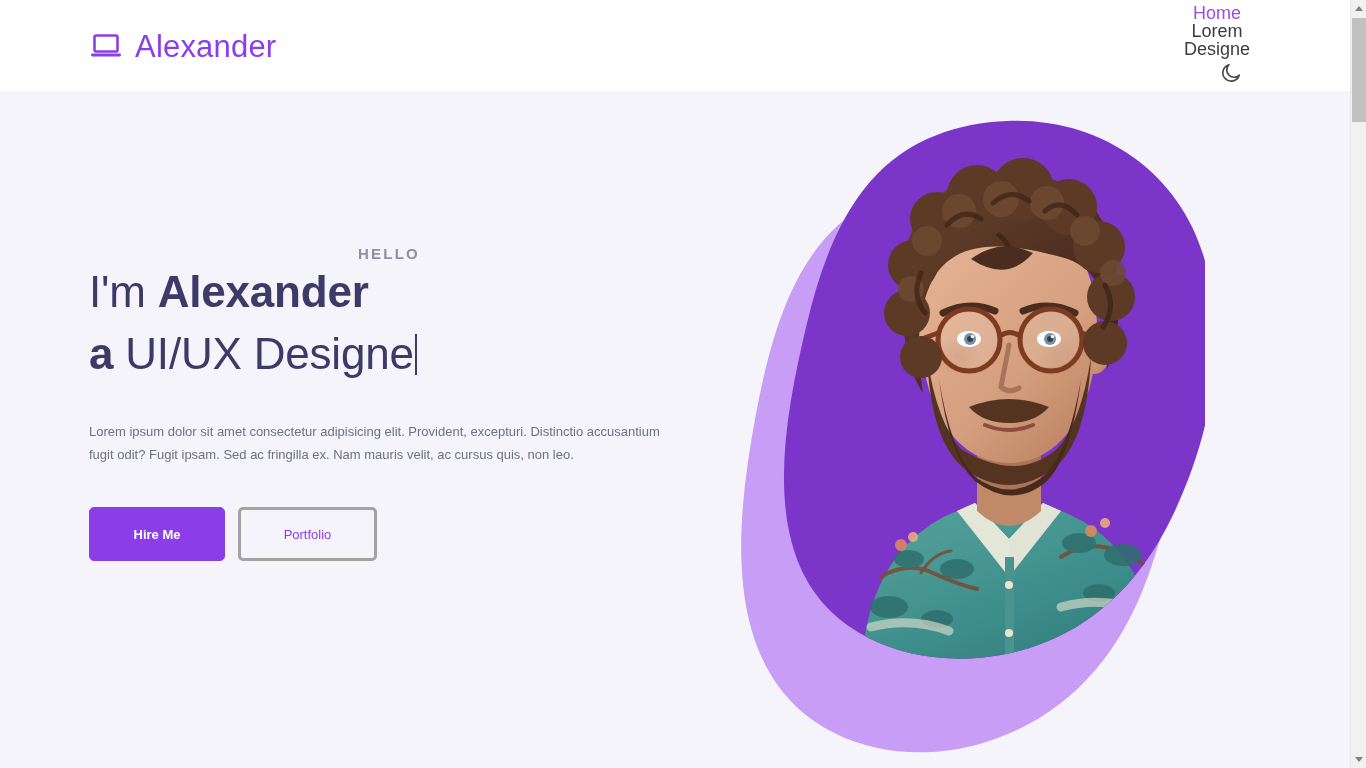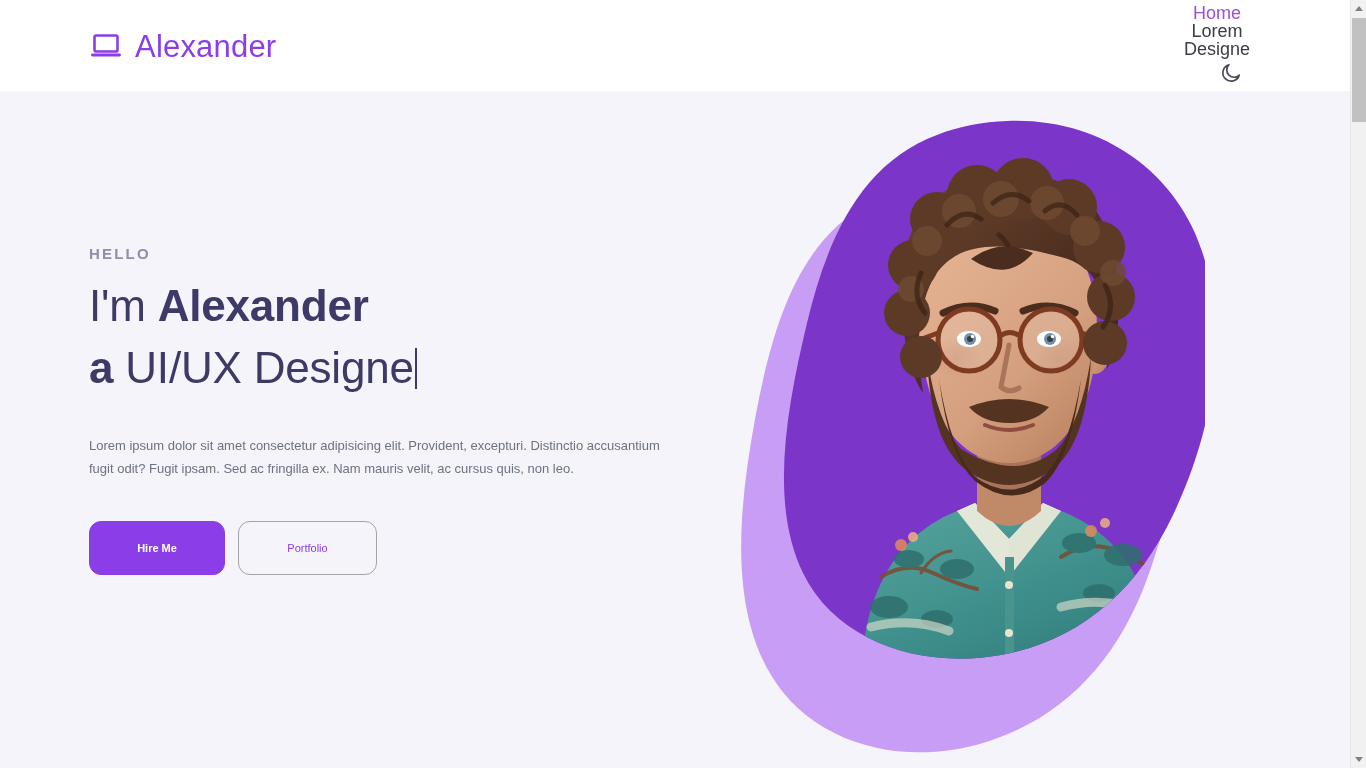--- a/index.html
+++ b/index.html
@@ -110,22 +110,22 @@
     left: 89px;
     top: 155px;
     width: 600px;
   }
 
   .eyebrow {
     font-size: 15px;
     font-weight: bold;
     letter-spacing: 2.2px;
     color: #8e8fa8;
-    margin-bottom: 14px;
     line-height: 1;
+    text-align: center;
   }
 
   .headline {
     font-size: 44px;
     color: #3e3a68;
     line-height: 1.42;
     font-weight: normal;
     letter-spacing: -0.2px;
   }
   .headline .strong { font-weight: bold; }
@@ -149,42 +149,42 @@
 
   .hero-actions {
     margin-top: 41px;
     display: flex;
     align-items: center;
     gap: 13px;
   }
 
   .btn {
     font-family: inherit;
-    font-size: 11px;
-    border-radius: 12px;
+    font-size: 13px;
+    border-radius: 5px;
     cursor: pointer;
     line-height: 1;
     display: inline-flex;
     align-items: center;
     justify-content: center;
   }
 
   .btn-primary {
     background: #8b3ee8;
     color: #ffffff;
     border: 1px solid #8b3ee8;
     font-weight: bold;
     width: 136px;
     height: 54px;
   }
 
   .btn-outline {
     background: transparent;
     color: #8b3ee8;
-    border: 1px solid #a3a3a3;
+    border: 3px solid #a3a3a3;
     font-weight: normal;
     width: 139px;
     height: 54px;
   }
 
   
   .hero-art {
     position: absolute;
     left: 735px;
     top: 10px;

